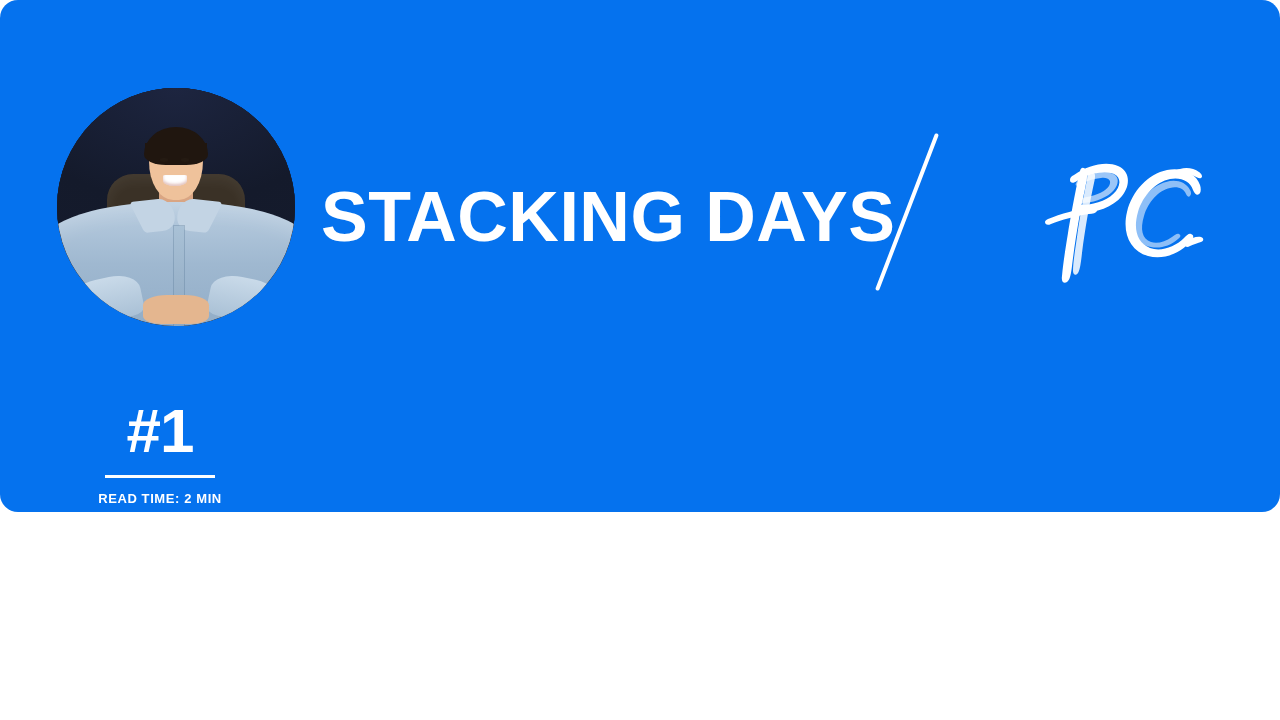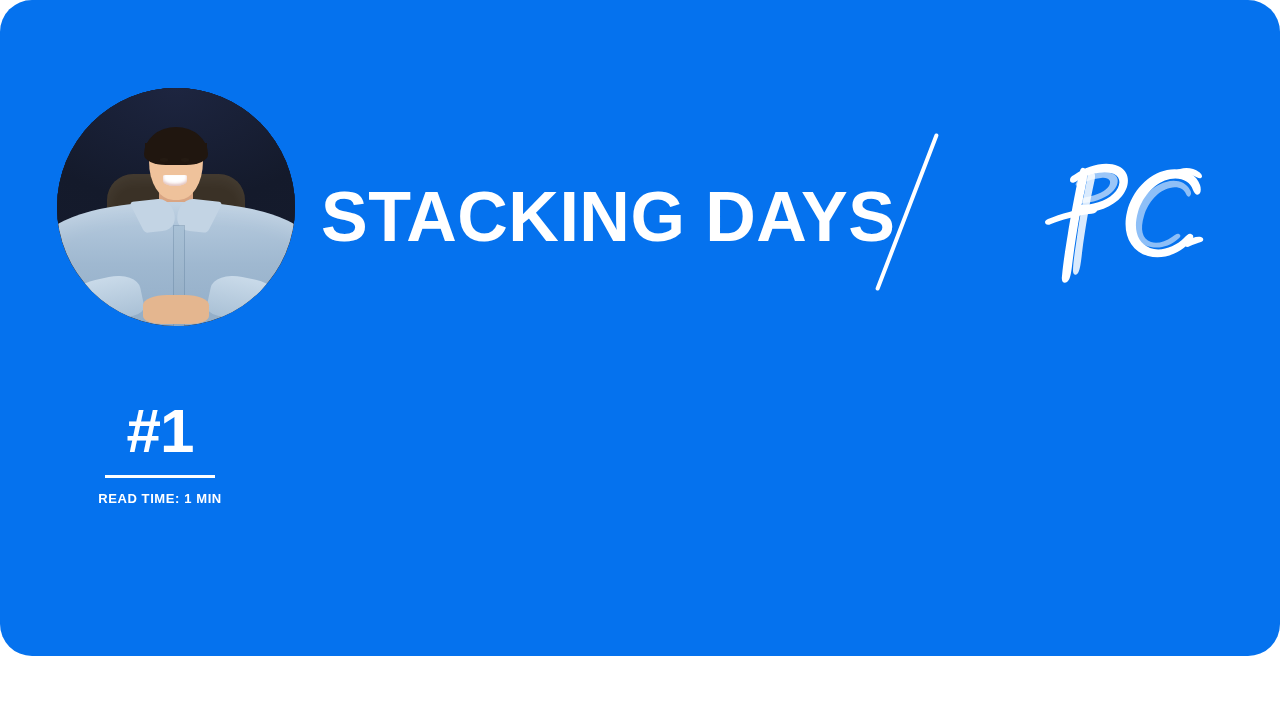--- a/index.html
+++ b/index.html
@@ -12,23 +12,23 @@
     overflow: hidden;
   }
   body {
     font-family: "Liberation Sans", sans-serif;
     -webkit-font-smoothing: antialiased;
   }
 
   .slide {
     position: relative;
     width: 1280px;
-    height: 656px;
+    height: 512px;
     background: #0572ee;
-    border-radius: 32px;
+    border-radius: 18px;
     overflow: hidden;
     box-sizing: border-box;
   }
 
   
   .avatar {
     position: absolute;
     left: 57px;
     top: 88px;
     width: 238px;
@@ -295,17 +295,17 @@
         <path d="M150 24 C156 22 164 23 169 27 C172 29 173 32 171 33 C169 34 167 32 164 31 C159 28 153 28 148 29 C145 30 144 28 145 26 C146 25 148 24 150 24 Z"></path>
 
         <path d="M156 96 C161 93 167 91 171 92 C174 93 174 96 171 97 C168 98 164 99 160 101 C157 103 155 102 155 99 C155 98 155 97 156 96 Z"></path>
       </g>
     </svg>
   </div>
 
   <div class="meta-col">
     <div class="episode-number">#1</div>
     <div class="meta-rule"></div>
-    <div class="read-time">READ TIME: 1 MIN</div>
+    <div class="read-time">READ TIME: 2 MIN</div>
   </div>
 
 
 </div>
 
 </body></html>

